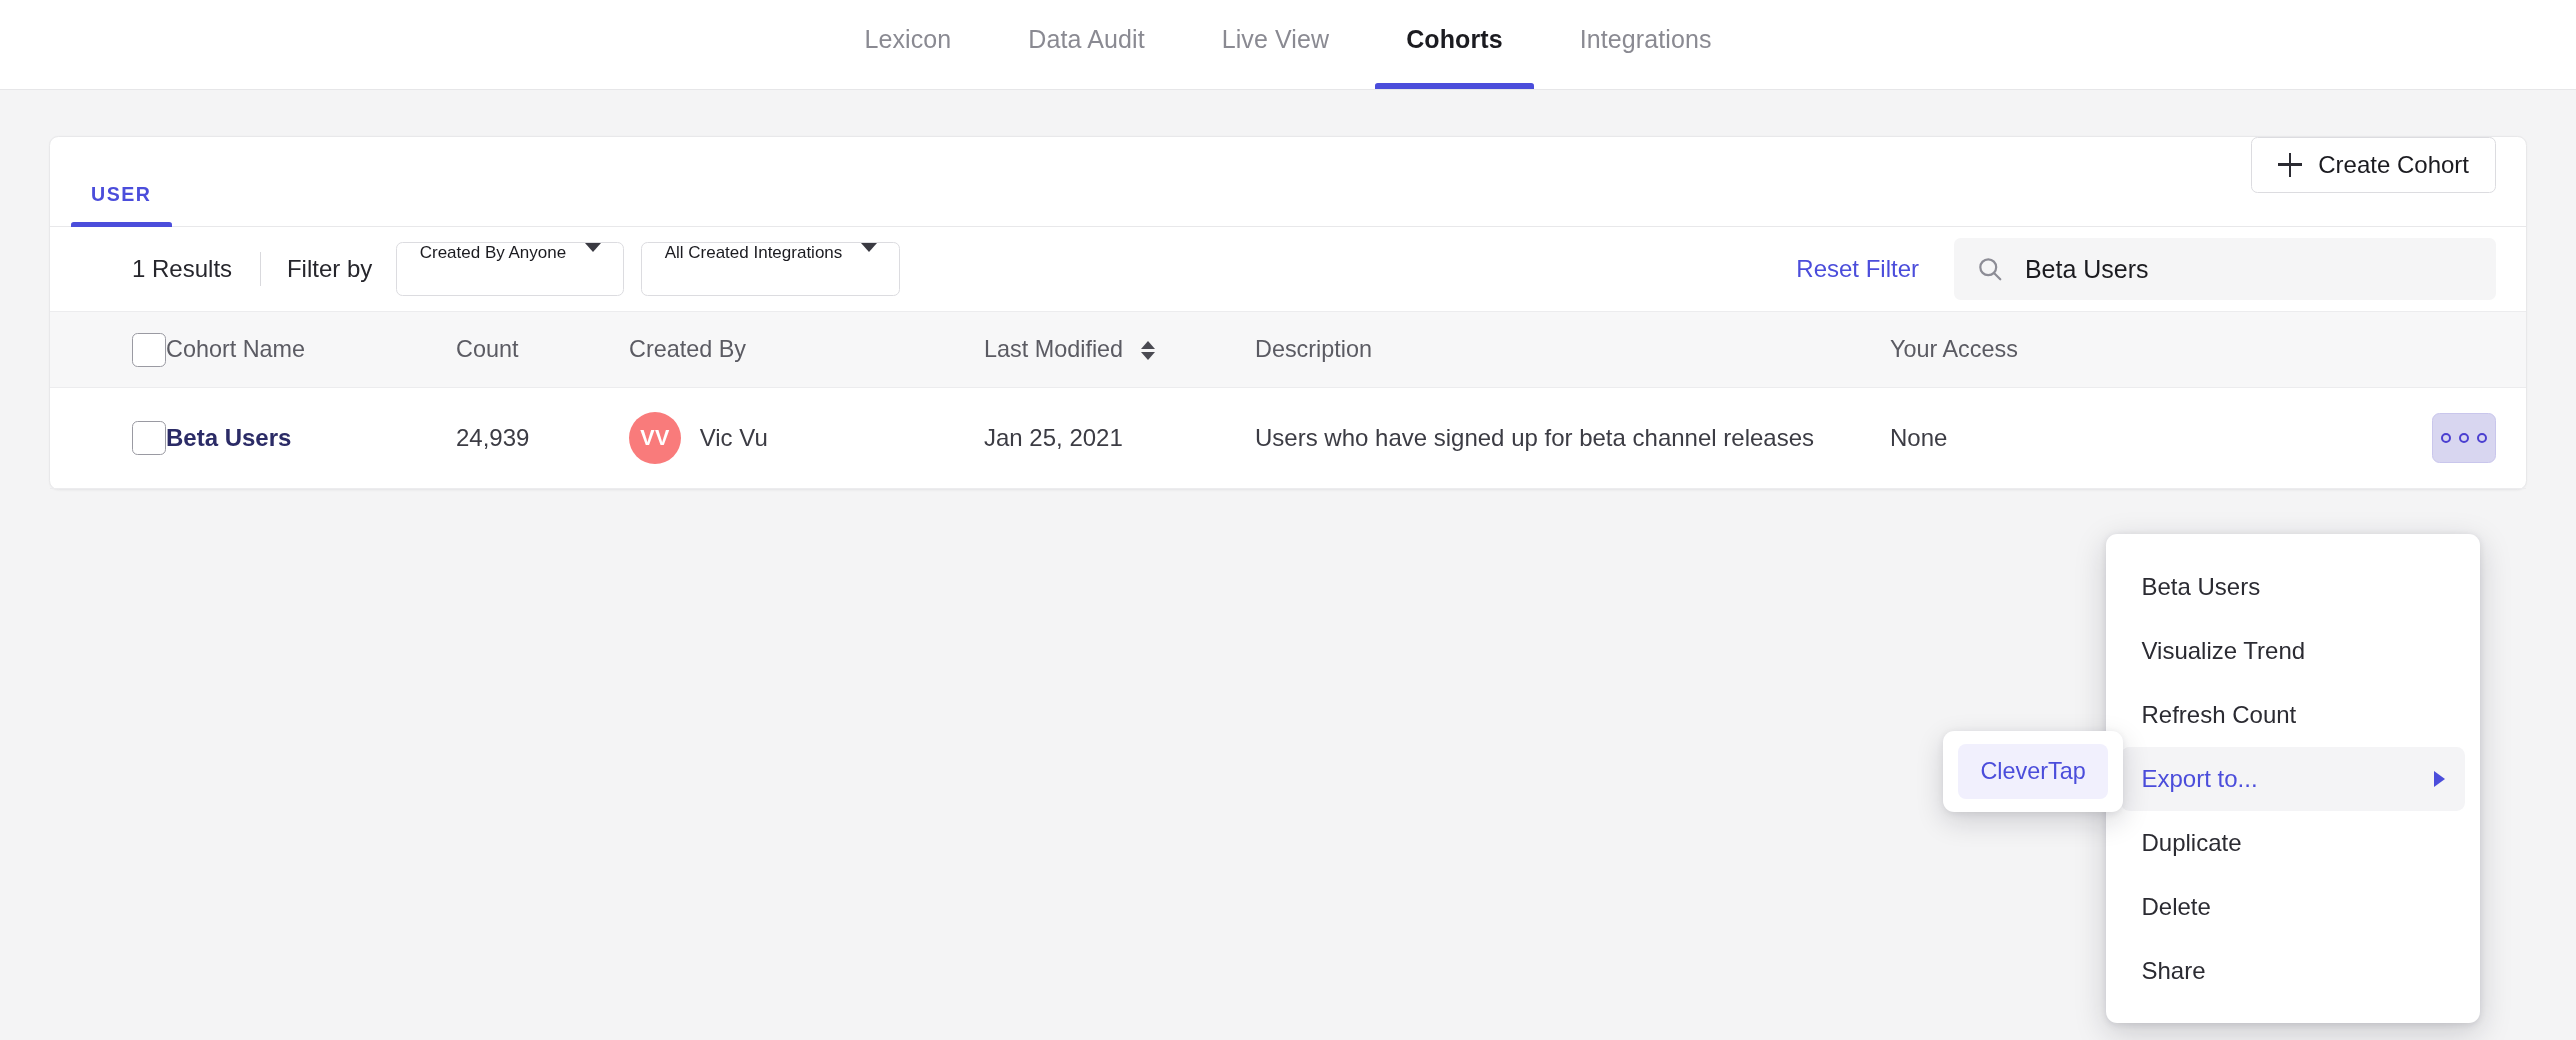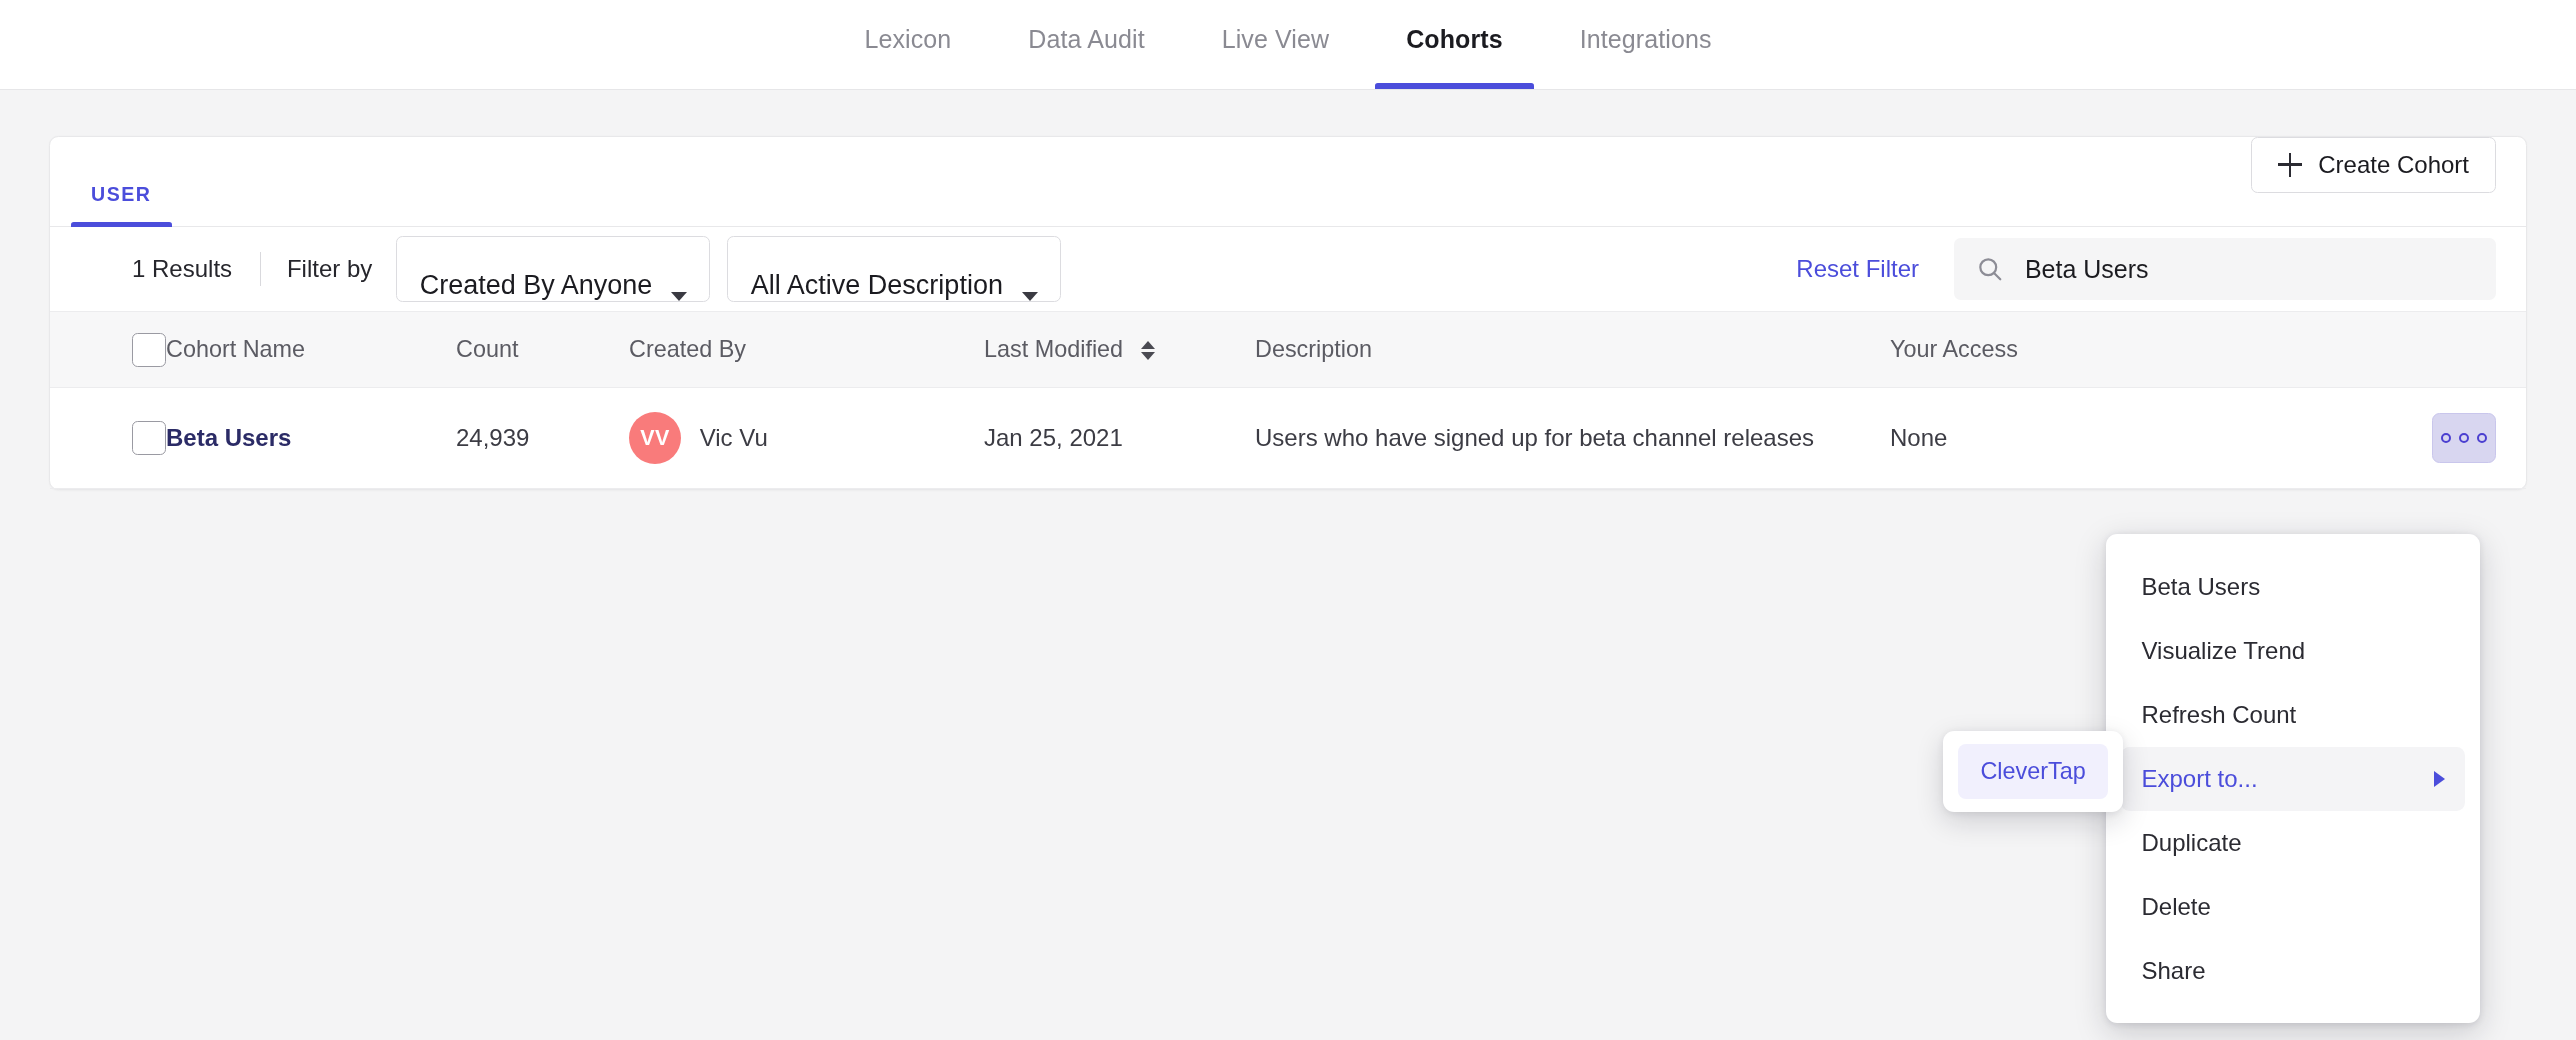--- a/index.html
+++ b/index.html
@@ -137,28 +137,28 @@
     height: 34px;
     background: #d9d9dd;
   }
   .filter-label {
     font-size: 24px;
     color: #26262c;
     padding: 0 24px 0 26px;
   }
   .select-pill {
     display: flex;
-    align-items: flex-end;
+    align-items: flex-start;
     gap: 18.7px;
-    height: 66px;
+    height: 54px;
     padding: 0 22.4px;
     border: 0.9px solid #dcdce0;
     border-radius: 6.5px;
     background: #fff;
-    font-size: 27px;
+    font-size: 17px;
     color: #1b1b20;
     cursor: pointer;
     margin-right: 17px;
   }
   .caret-down {
     width: 0; height: 0;
     border-left: 8.4px solid transparent;
     border-right: 8.4px solid transparent;
     border-top: 9.3px solid #3a3a42;
   }
@@ -378,21 +378,21 @@
       <div class="results-count">1 Results</div>
       <div class="vdiv"></div>
       <div class="filter-label">Filter by</div>
 
       <div class="select-pill">
         <span>Created By Anyone</span>
         <span class="caret-down"></span>
       </div>
 
       <div class="select-pill">
-        <span>All Active Description</span>
+        <span>All Created Integrations</span>
         <span class="caret-down"></span>
       </div>
 
       <div class="filter-spacer"></div>
 
       <div class="reset-link">Reset Filter</div>
 
       <div class="search-box">
         <svg width="28" height="28" viewBox="0 0 24 24" fill="none">
           <circle cx="10.5" cy="10.5" r="6.8" stroke="#8d8d96" stroke-width="1.9"></circle>

